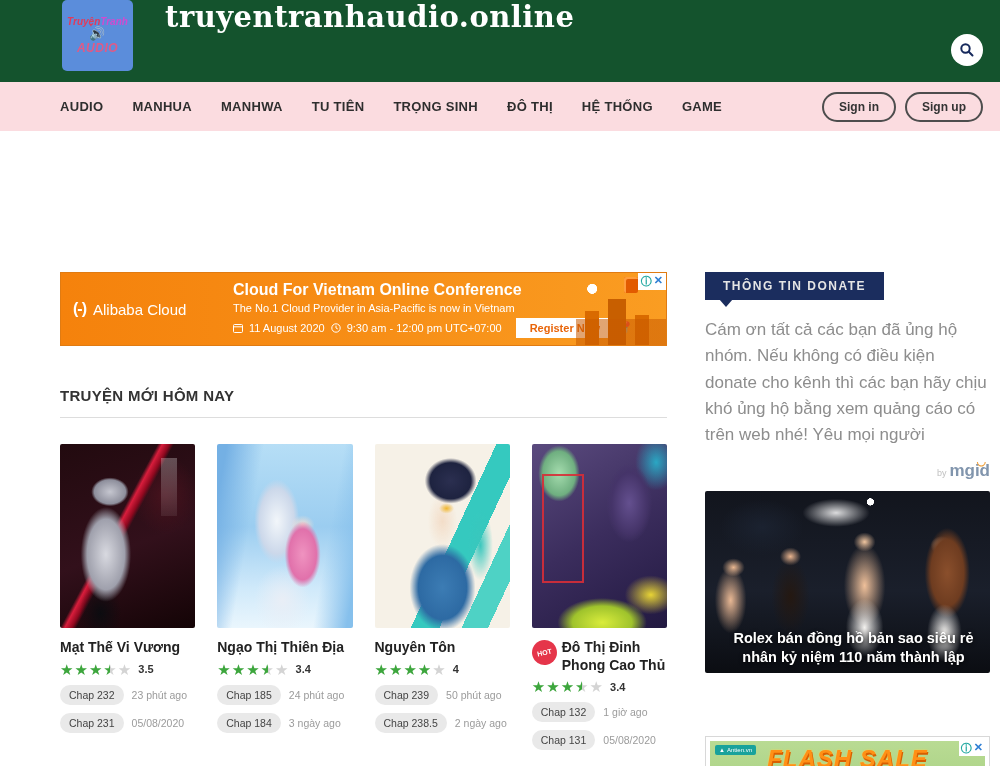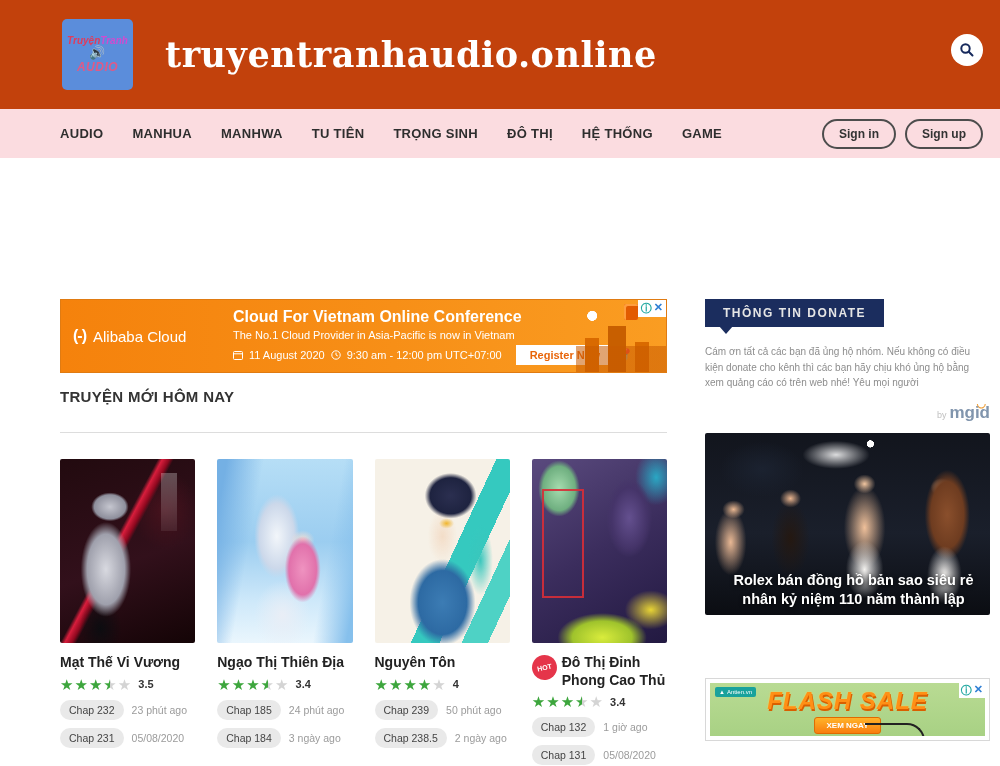--- a/index.html
+++ b/index.html
@@ -1,27 +1,27 @@
 <!DOCTYPE html>
 <html><head>
 <meta charset="utf-8">
 <style>
   * { margin:0; padding:0; box-sizing:border-box; }
   html,body { width:1000px; height:766px; overflow:hidden; background:#fff;
     font-family:"Liberation Sans", sans-serif; }
 
   
-  .header { height:109px; background:#c2410c; display:flex; align-items:center; position:relative; }
+  .header { height:82px; background:#14532d; display:flex; align-items:flex-start; position:relative; }
   .logo { width:71px; height:71px; margin-left:62px; background:#5b8ddb; border-radius:5px;
     display:flex; flex-direction:column; align-items:center; justify-content:center; cursor:pointer; }
   .logo-line1 { font-size:10px; font-weight:bold; font-style:italic; white-space:nowrap; }
   .logo-line1 .c1{color:#e23a5a;} .logo-line1 .c4{color:#d04bd0;}
   .logo-speaker { color:#fff; font-size:13px; line-height:14px; }
   .logo-line2 { font-size:12px; font-weight:bold; font-style:italic; color:#e05a86; letter-spacing:.5px; }
-  .site-title { color:#fff; font-family:"DejaVu Serif", serif; font-weight:bold; font-size:35px;
+  .site-title { color:#fff; font-family:"DejaVu Serif", serif; font-weight:bold; font-size:29px;
     margin-left:32px; letter-spacing:.5px; cursor:pointer; }
   .search-btn { position:absolute; right:17px; top:34px; width:32px; height:32px; border-radius:50%;
     background:#fff; display:flex; align-items:center; justify-content:center; cursor:pointer; border:none; }
 
   
   .nav { height:49px; background:#fbdce0; display:flex; align-items:center; padding:0 17px 0 60px; }
   .nav-items { display:flex; gap:29px; }
   .nav-item { font-size:13px; font-weight:bold; color:#2e2e2e; letter-spacing:.3px; cursor:pointer; white-space:nowrap; }
   .nav-spacer { flex:1; }
   .auth { display:flex; gap:9px;align-items:center; }
@@ -55,22 +55,22 @@
       linear-gradient(0deg, #d96a00 0, #d96a00 100%) 12% 100% / 14px 34px no-repeat,
       linear-gradient(0deg, #c85f00 0, #c85f00 100%) 45% 100% / 18px 46px no-repeat,
       linear-gradient(0deg, #d96a00 0, #d96a00 100%) 78% 100% / 14px 30px no-repeat;
   }
   .ad-close-box { position:absolute; top:0; right:0; background:#fff; display:flex; gap:2px; padding:1px 3px; }
   .ic-info { color:#1fa7a0; font-size:11px; font-weight:bold; cursor:pointer; }
   .ic-x { color:#2f7fd4; font-size:11px; font-weight:bold; cursor:pointer; }
   .banner-box-tr { position:absolute; top:4px; right:28px; width:14px; height:16px; background:#e25b00; border-radius:2px; box-shadow:inset 2px 2px 0 #ff9e3d; }
 
   
-  .section-title { margin-top:15px; font-size:15px; font-weight:bold; color:#333; letter-spacing:.3px;
-    padding-bottom:27px; border-bottom:1px solid #ddd; }
+  .section-title { margin-top:41px; font-size:15px; font-weight:bold; color:#333; letter-spacing:.3px;
+    padding-bottom:13px; border-bottom:1px solid #ddd; }
 
   
   .cards { margin-top:26px; display:grid; grid-template-columns:repeat(4,1fr); gap:22px; }
   .card {}
   .cover { height:184px; border-radius:2px; cursor:pointer; position:relative; overflow:hidden; }
   .card:nth-child(1) .cover { background:
     radial-gradient(ellipse 26px 20px at 37% 26%, #c5c6cf 0%, #8e8f9c 60%, transparent 72%),
     radial-gradient(ellipse 34px 64px at 34% 60%, #d8d9e0 0%, #9fa0ac 55%, transparent 74%),
     radial-gradient(ellipse 30px 42px at 30% 92%, #0c0c10 0%, transparent 70%),
     linear-gradient(118deg, transparent 42%, rgba(225,30,62,.95) 44%, rgba(150,8,32,.95) 47%, transparent 49%),
@@ -117,21 +117,21 @@
   .chap-row { display:flex; align-items:center; gap:8px; margin-top:8px; }
   .chap-badge { background:#e9e9e9; border-radius:12px; padding:4px 9px; font-size:10.5px; font-weight:normal; color:#444; cursor:pointer; white-space:nowrap; }
   .chap-time { font-size:10.5px; color:#9b9b9b; white-space:nowrap; }
 
   
   .donate-wrap { margin-top:141px; position:relative; }
   .donate-badge { display:inline-block; background:#1b2d5e; color:#e5e5e5; font-size:12px; font-weight:bold;
     letter-spacing:1.5px; padding:7px 18px; }
   .donate-arrow { position:absolute; left:14px; top:27px; width:0; height:0;
     border-left:7px solid transparent; border-right:7px solid transparent; border-top:8px solid #1b2d5e; }
-  .donate-text { margin-top:17px; font-size:10px; color:#8d8d8d; line-height:1.55; }
+  .donate-text { margin-top:17px; font-size:17px; color:#8d8d8d; line-height:1.55; }
   .mgid-row { display:flex; justify-content:flex-end; align-items:baseline; gap:3px; margin-top:12px; }
   .mgid-by { font-size:9px; color:#c0c0c0; }
   .mgid-logo { font-size:17px; font-weight:bold; color:#8195ad; position:relative; cursor:pointer; }
   .mgid-logo i { position:absolute; right:4px; top:-6px; font-style:normal; color:#f0a13c; font-size:11px; }
   .native-ad { margin-top:10px; height:182px; position:relative; cursor:pointer; border-radius:2px; overflow:hidden;
     background:
       radial-gradient(ellipse 48px 20px at 46% 12%, rgba(255,255,255,.85) 0%, transparent 70%),
       radial-gradient(circle 5px at 58% 6%, #fff 0 70%, transparent 75%),
       radial-gradient(ellipse 22px 46px at 9% 60%, #e9b894 0%, transparent 72%),
       radial-gradient(ellipse 16px 13px at 10% 42%, #ecb992 0%, transparent 70%),

